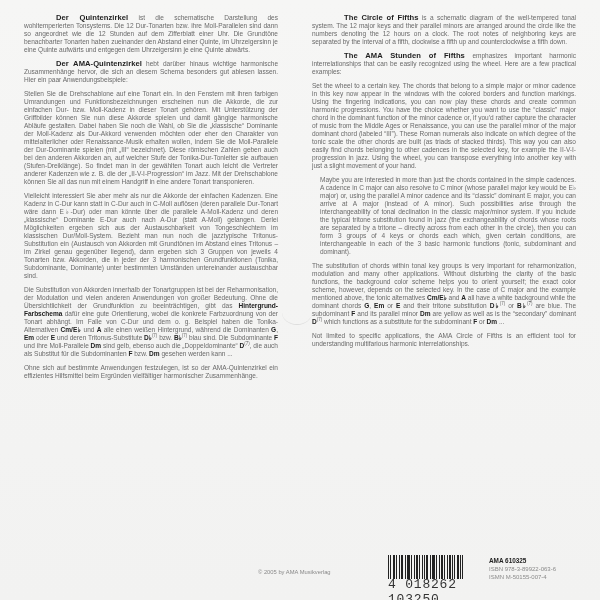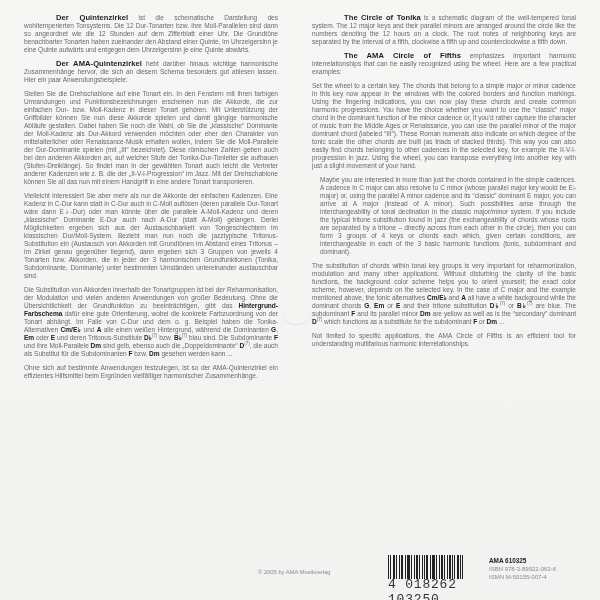--- a/index.html
+++ b/index.html
@@ -51,22 +51,22 @@
   <div class="col left">
     <p><span class="lead">Der Quintenzirkel</span><span> ist die schematische Darstellung des wohltemperierten Tonsystems. Die 12 Dur-Tonarten bzw. ihre Moll-Parallelen sind dann so angeordnet wie die 12 Stunden auf dem Zifferblatt einer Uhr. Die Grundtöne benachbarter Tonarten haben zueinander den Abstand einer Quinte, im Uhrzeigersinn je eine Quinte aufwärts und entgegen dem Uhrzeigersinn je eine Quinte abwärts.</span></p>
     <p><span class="lead">Der AMA-Quintenzirkel</span><span> hebt darüber hinaus wichtige harmonische Zusammenhänge hervor, die sich an diesem Schema besonders gut ablesen lassen. Hier ein paar Anwendungsbeispiele:</span></p>
     <p>Stellen Sie die Drehschablone auf eine Tonart ein. In den Fenstern mit ihren farbigen Umrandungen und Funktionsbezeichnungen erscheinen nun die Akkorde, die zur einfachen Dur- bzw. Moll-Kadenz in dieser Tonart gehören. Mit Unterstützung der Griffbilder können Sie nun diese Akkorde spielen und damit gängige harmonische Abläufe gestalten. Dabei haben Sie noch die Wahl, ob Sie die „klassische“ Dominante der Moll-Kadenz als Dur-Akkord verwenden möchten oder eher den Charakter von mittelalterlicher oder Renaissance-Musik erhalten wollen, indem Sie die Moll-Parallele der Dur-Dominante spielen (mit „III“ bezeichnet). Diese römischen Zahlen geben auch bei den anderen Akkorden an, auf welcher Stufe der Tonika-Dur-Tonleiter sie aufbauen (Stufen-Dreiklänge). So findet man in der gewählten Tonart auch leicht die Vertreter anderer Kadenzen wie z. B. die der „II-V-I-Progression“ im Jazz. Mit der Drehschablone können Sie all das nun mit einem Handgriff in eine andere Tonart transponieren.</p>
     <p>Vielleicht interessiert Sie aber mehr als nur die Akkorde der einfachen Kadenzen. Eine Kadenz in C-Dur kann statt in C-Dur auch in C-Moll auflösen (deren parallele Dur-Tonart wäre dann E♭-Dur) oder man könnte über die parallele A-Moll-Kadenz und deren „klassische“ Dominante E-Dur auch nach A-Dur (statt A-Moll) gelangen. Derlei Möglichkeiten ergeben sich aus der Austauschbarkeit von Tongeschlechtern im klassischen Dur/Moll-System. Bezieht man nun noch die jazztypische Tritonus-Substitution ein (Austausch von Akkorden mit Grundtönen im Abstand eines Tritonus – im Zirkel genau gegenüber liegend), dann ergeben sich 3 Gruppen von jeweils 4 Tonarten bzw. Akkorden, die in jeder der 3 harmonischen Grundfunktionen (Tonika, Subdominante, Dominante) unter bestimmten Umständen untereinander austauschbar sind.</p>
     <p><span>Die Substitution von Akkorden innerhalb der Tonartgruppen ist bei der Reharmonisation, der Modulation und vielen anderen Anwendungen von großer Bedeutung. Ohne die Übersichtlichkeit der Grundfunktion zu beeinträchtigen, gibt das </span><b>Hintergrund-Farbschema</b><span> dafür eine gute Orientierung, wobei die konkrete Farbzuordnung von der Tonart abhängt. Im Falle von C-Dur und dem o. g. Beispiel haben die Tonika-Alternativen </span><b>Cm/E♭</b><span> und </span><b>A</b><span> alle einen weißen Hintergrund, während die Dominanten </span><b>G</b><span>, </span><b>Em</b><span> oder </span><b>E</b><span> und deren Tritonus-Substitute </span><b>D♭</b><sup>(7)</sup><span> bzw. </span><b>B♭</b><sup>(7)</sup><span> blau sind. Die Subdominante </span><b>F</b><span> und ihre Moll-Parallele </span><b>Dm</b><span> sind gelb, ebenso auch die „Doppeldominante“ </span><b>D</b><sup>(7)</sup><span>, die auch als Substitut für die Subdominanten </span><b>F</b><span> bzw. </span><b>Dm</b><span> gesehen werden kann ...</span></p>
     <p>Ohne sich auf bestimmte Anwendungen festzulegen, ist so der AMA-Quintenzirkel ein effizientes Hilfsmittel beim Ergründen vielfältiger harmonischer Zusammenhänge.</p>
   </div>
 
   <div class="col right">
-    <p><span class="lead">The Circle of Tonika</span><span> is a schematic diagram of the well-tempered tonal system. The 12 major keys and their parallel minors are arranged around the circle like the numbers denoting the 12 hours on a clock. The root notes of neighboring keys are separated by the interval of a fifth, clockwise a fifth up and counterclockwise a fifth down.</span></p>
-    <p><span class="lead">The AMA Circle of Fifths</span><span> emphasizes important harmonic interrelationships that can be easily recognized using the wheel. Here are a few practical examples:</span></p>
+    <p><span class="lead">The Circle of Fifths</span><span> is a schematic diagram of the well-tempered tonal system. The 12 major keys and their parallel minors are arranged around the circle like the numbers denoting the 12 hours on a clock. The root notes of neighboring keys are separated by the interval of a fifth, clockwise a fifth up and counterclockwise a fifth down.</span></p>
+    <p><span class="lead">The AMA Stunden of Fifths</span><span> emphasizes important harmonic interrelationships that can be easily recognized using the wheel. Here are a few practical examples:</span></p>
     <p>Set the wheel to a certain key. The chords that belong to a simple major or minor cadence in this key now appear in the windows with the colored borders and function markings. Using the fingering indications, you can now play these chords and create common harmonic progressions. You have the choice whether you want to use the “classic” major chord in the dominant function of the minor cadence or, if you’d rather capture the character of music from the Middle Ages or Renaissance, you can use the parallel minor of the major dominant chord (labeled “III”). These Roman numerals also indicate on which degree of the tonic scale the other chords are built (as triads of stacked thirds). This way you can also easily find chords belonging to other cadences in the selected key, for example the II-V-I-progression in jazz. Using the wheel, you can transpose everything into another key with just a slight movement of your hand.</p>
     <p class="curve1">Maybe you are interested in more than just the chords contained in the simple cadences. A cadence in C major can also resolve to C minor (whose parallel major key would be E♭ major) or, using the parallel A minor cadence and its “classic” dominant E major, you can arrive at A major (instead of A minor). Such possibilities arise through the interchangeability of tonal declination in the classic major/minor system. If you include the typical tritone substitution found in jazz (the exchangeability of chords whose roots are separated by a tritone – directly across from each other in the circle), then you can form 3 groups of 4 keys or chords each which, given certain conditions, are interchangeable in each of the 3 basic harmonic functions (tonic, subdominant and dominant).</p>
     <p><span>The substitution of chords within tonal key groups is very important for reharmonization, modulation and many other applications. Without disturbing the clarity of the basic functions, the background color scheme helps you to orient yourself; the exact color scheme, however, depends on the selected key. In the case of C major and the example mentioned above, the tonic alternatives </span><b>Cm/E♭</b><span> and </span><b>A</b><span> all have a white background while the dominant chords </span><b>G</b><span>, </span><b>Em</b><span> or </span><b>E</b><span> and their tritone substitution </span><b>D♭</b><sup>(7)</sup><span> or </span><b>B♭</b><sup>(7)</sup><span> are blue. The subdominant </span><b>F</b><span> and its parallel minor </span><b>Dm</b><span> are yellow as well as is the “secondary” dominant </span><b>D</b><sup>(7)</sup><span> which functions as a substitute for the subdominant </span><b>F</b><span> or </span><b>Dm</b><span> ...</span></p>
     <p>Not limited to specific applications, the AMA Circle of Fifths is an efficient tool for understanding multifarious harmonic interrelationships.</p>
   </div>
 
   <div class="disc-shadow"></div>
 
   <div class="footer-copy">© 2005 by AMA Musikverlag</div>
 

